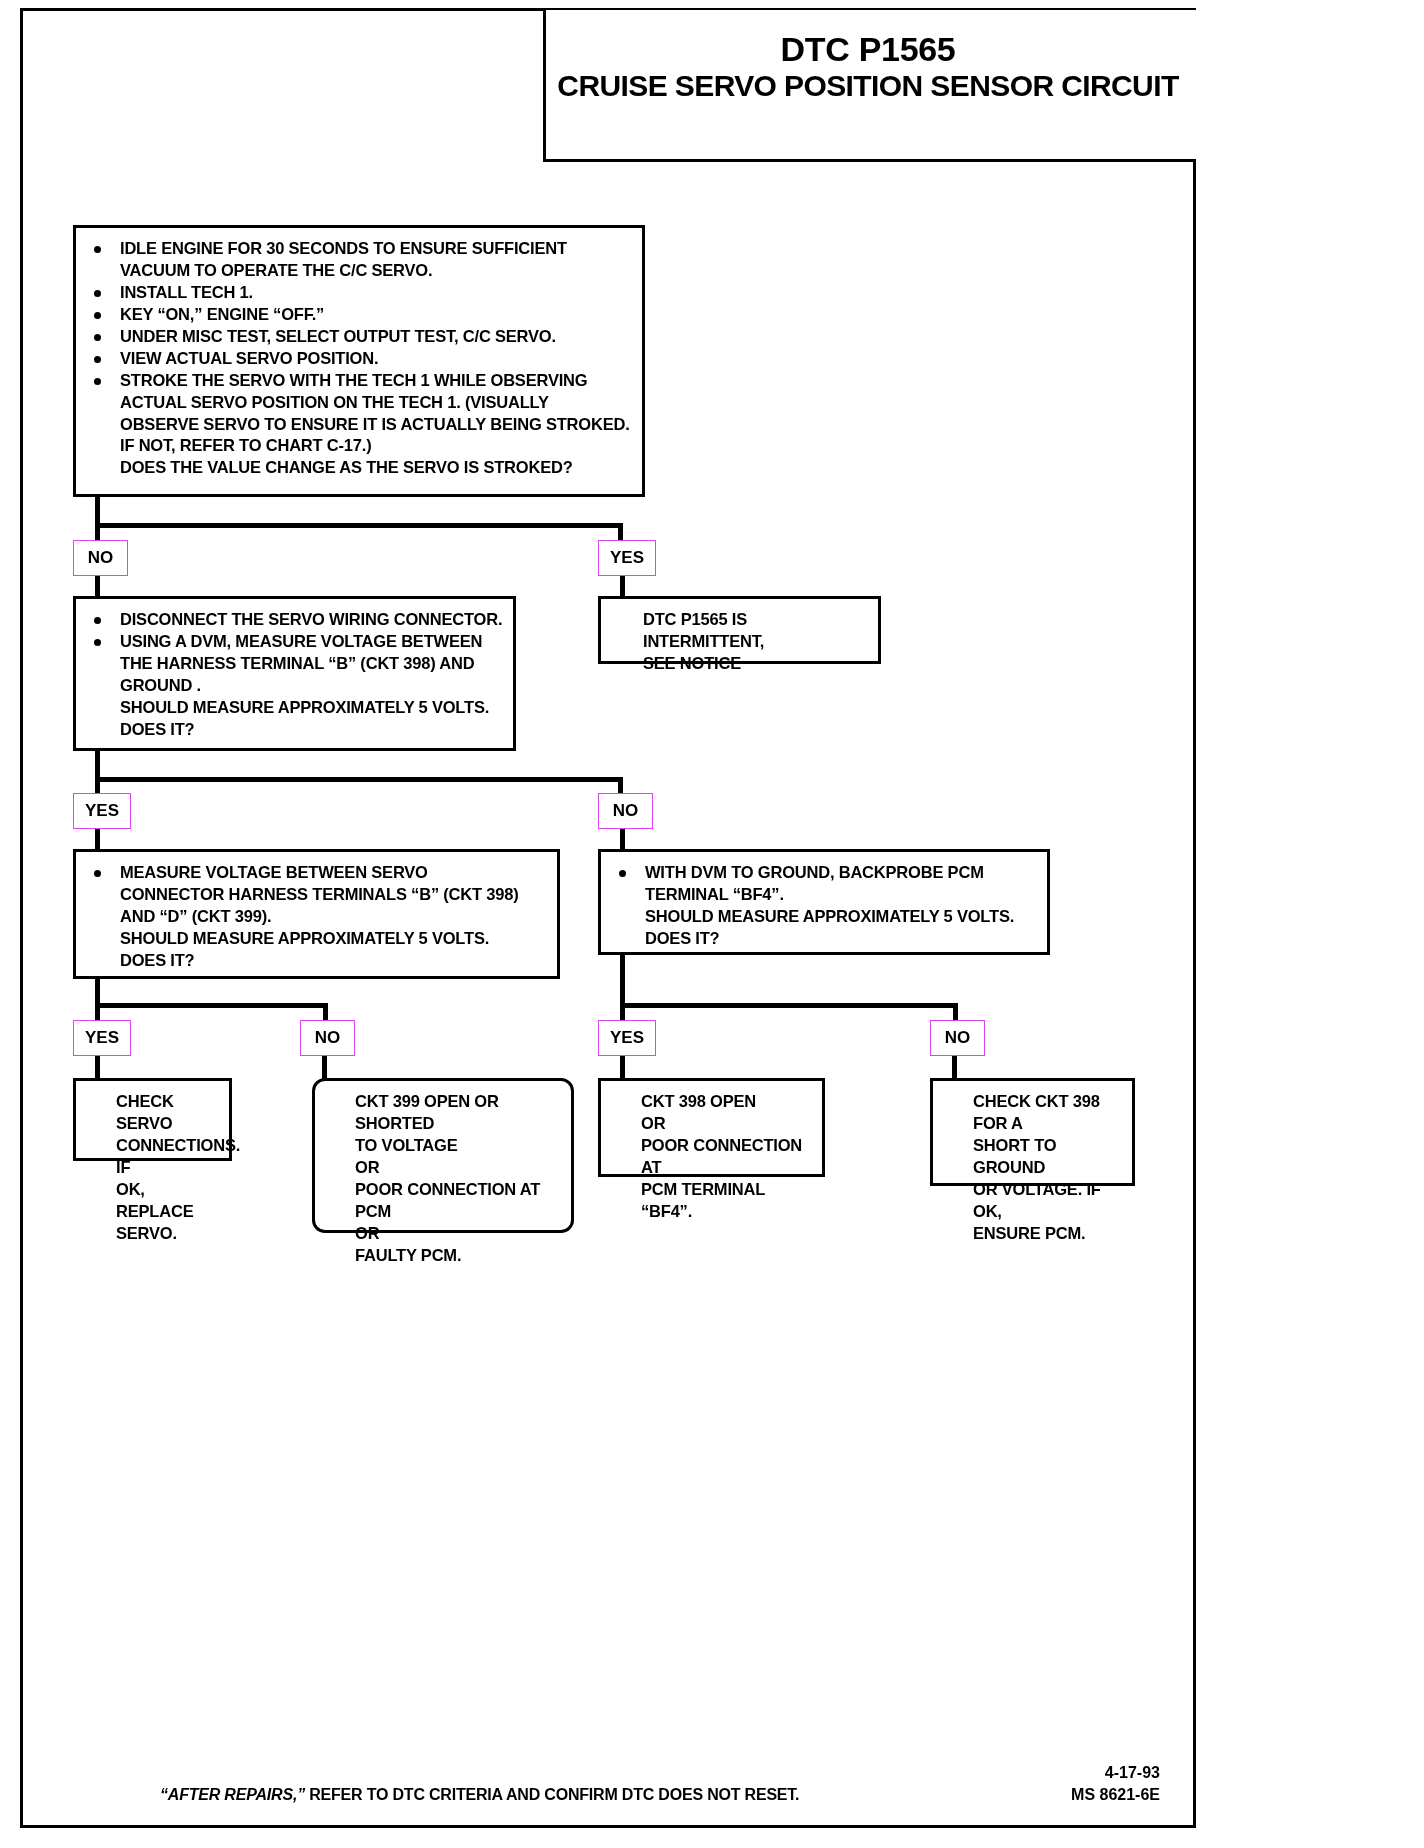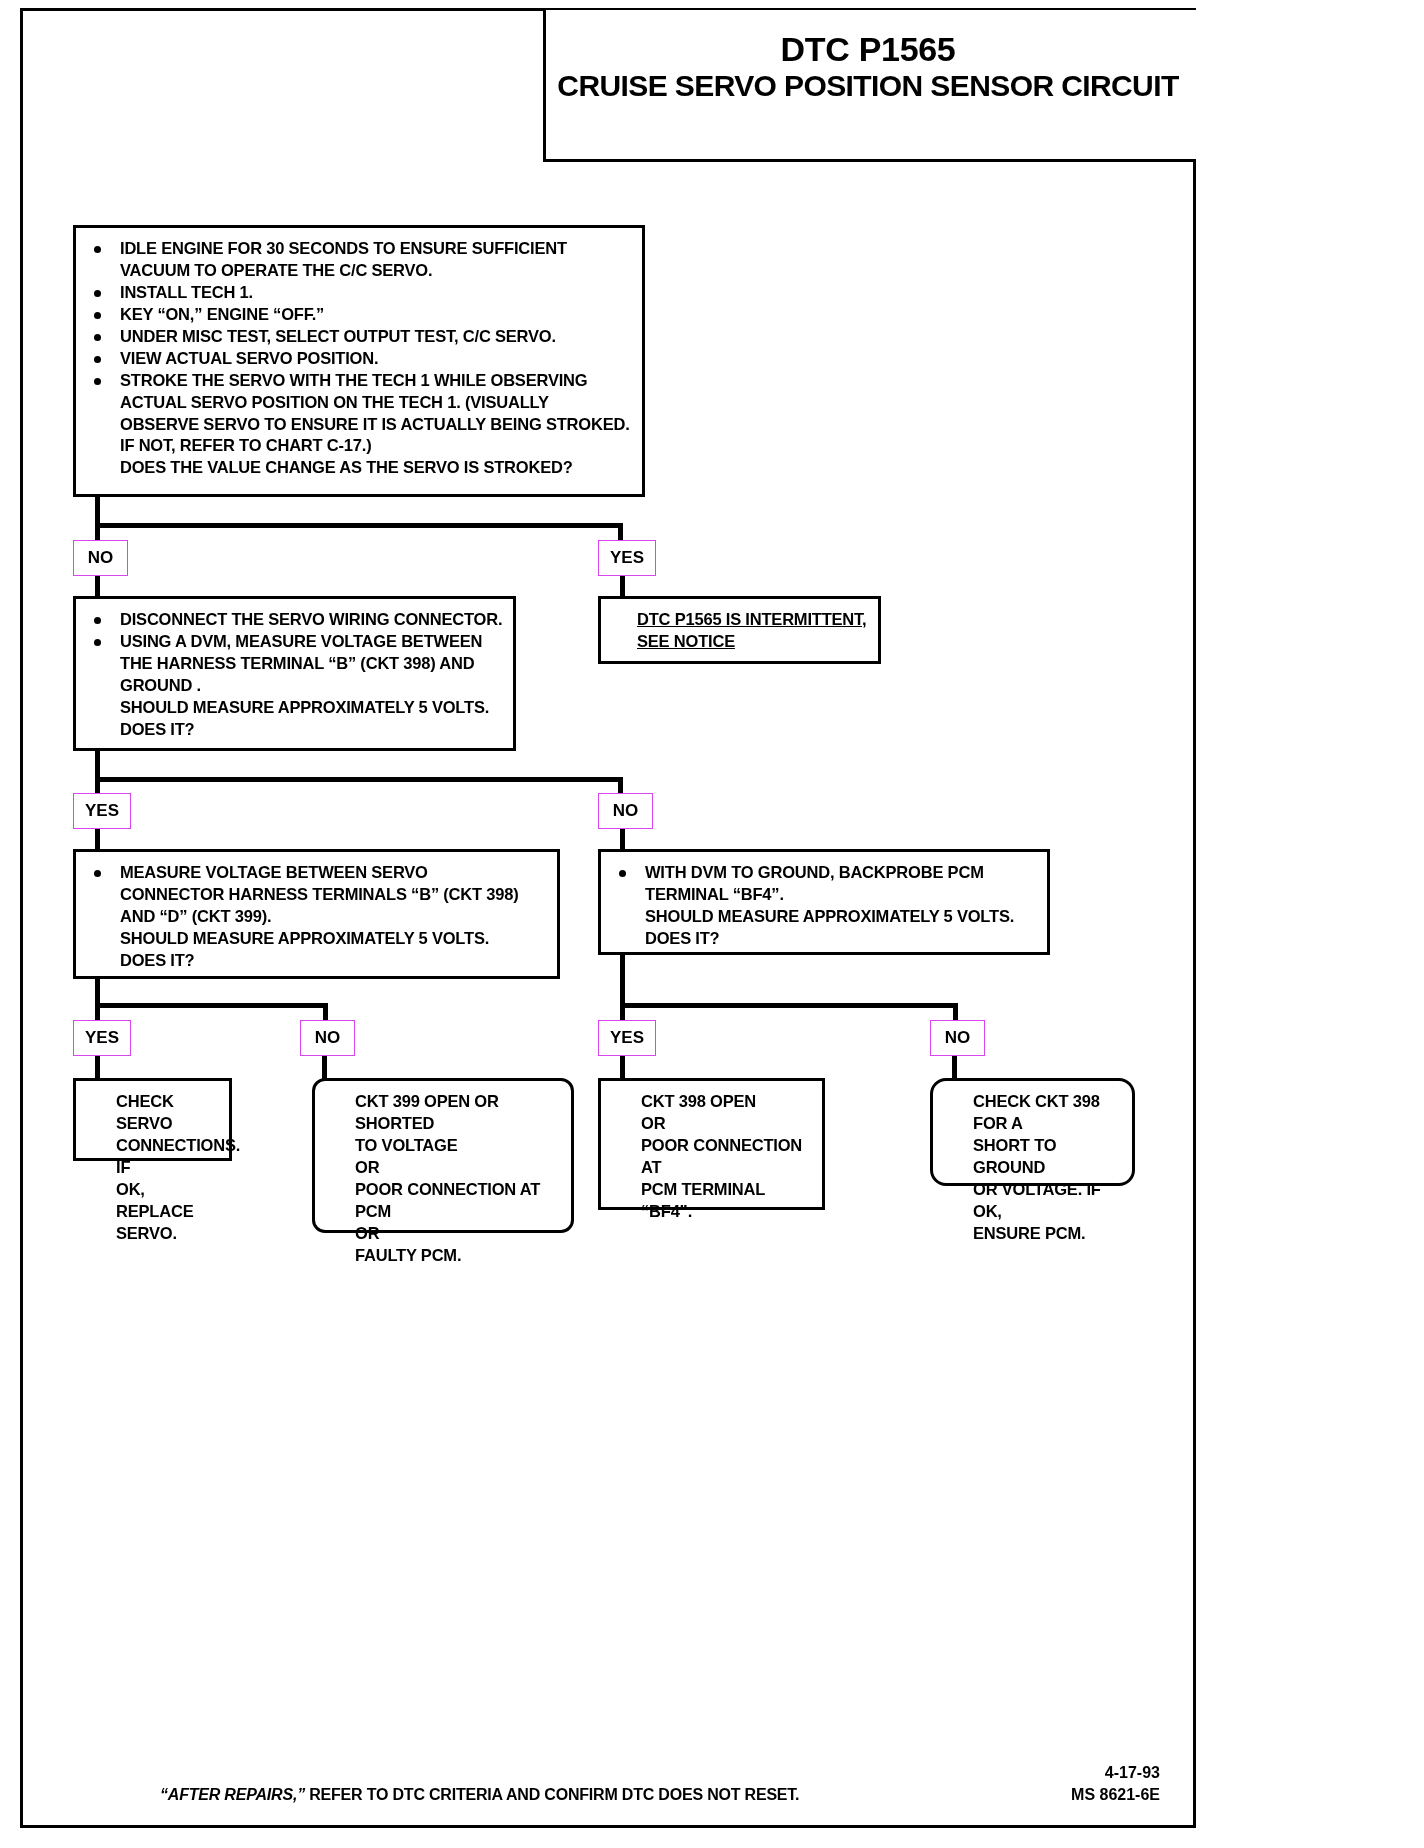--- a/index.html
+++ b/index.html
@@ -198,21 +198,21 @@
     <ul>
         <li>DISCONNECT THE SERVO WIRING CONNECTOR.</li>
         <li>USING  A DVM, MEASURE VOLTAGE BETWEEN</li>
         <li class="nobullet">THE HARNESS TERMINAL “B” (CKT 398) AND</li>
         <li class="nobullet">GROUND .</li>
         <li class="nobullet">SHOULD MEASURE APPROXIMATELY 5 VOLTS.</li>
         <li class="nobullet">DOES IT?</li>
       </ul>
   </div>
 
-  <div class="fbox" style="left:598px; top:596px; width:283px; height:68px; padding-left:2px;text-decoration:underline;">
+  <div class="fbox" style="left:598px; top:596px; width:283px; height:68px; padding-left:8px;">
     <ul>
         <li class="nobullet">DTC P1565 IS INTERMITTENT,</li>
         <li class="nobullet">SEE NOTICE</li>
       </ul>
   </div>
 
   <div class="vline" style="left:95px; top:751px; height:46px;"></div>
   <div class="hline" style="left:95px; top:777px; width:528px;"></div>
   <div class="vline" style="left:618px; top:777px; height:19px;"></div>
 
@@ -272,30 +272,30 @@
     <ul>
         <li class="nobullet">CKT 399 OPEN OR SHORTED</li>
         <li class="nobullet">TO VOLTAGE</li>
         <li class="nobullet">OR</li>
         <li class="nobullet">POOR CONNECTION AT PCM</li>
         <li class="nobullet">OR</li>
         <li class="nobullet">FAULTY PCM.</li>
       </ul>
   </div>
 
-  <div class="fbox" style="left:598px; top:1078px; width:227px; height:132px; padding-left:6px;">
+  <div class="fbox" style="left:598px; top:1078px; width:227px; height:99px; padding-left:6px;">
     <ul>
         <li class="nobullet">CKT 398 OPEN</li>
         <li class="nobullet">OR</li>
         <li class="nobullet">POOR CONNECTION AT</li>
         <li class="nobullet">PCM TERMINAL “BF4”.</li>
       </ul>
   </div>
 
-  <div class="fbox" style="left:930px; top:1078px; width:205px; height:108px; padding-left:6px;border-radius:16px;">
+  <div class="fbox" style="left:930px; top:1078px; width:205px; height:108px; padding-left:6px;">
     <ul>
         <li class="nobullet">CHECK CKT 398 FOR A</li>
         <li class="nobullet">SHORT TO GROUND</li>
         <li class="nobullet">OR VOLTAGE. IF OK,</li>
         <li class="nobullet">ENSURE PCM.</li>
       </ul>
   </div>
 
   <div class="footer-note" style="left:160px; top:1786px;">
     <span class="ital">“AFTER REPAIRS,”</span><span> REFER TO DTC CRITERIA  AND CONFIRM DTC DOES NOT RESET.</span>

